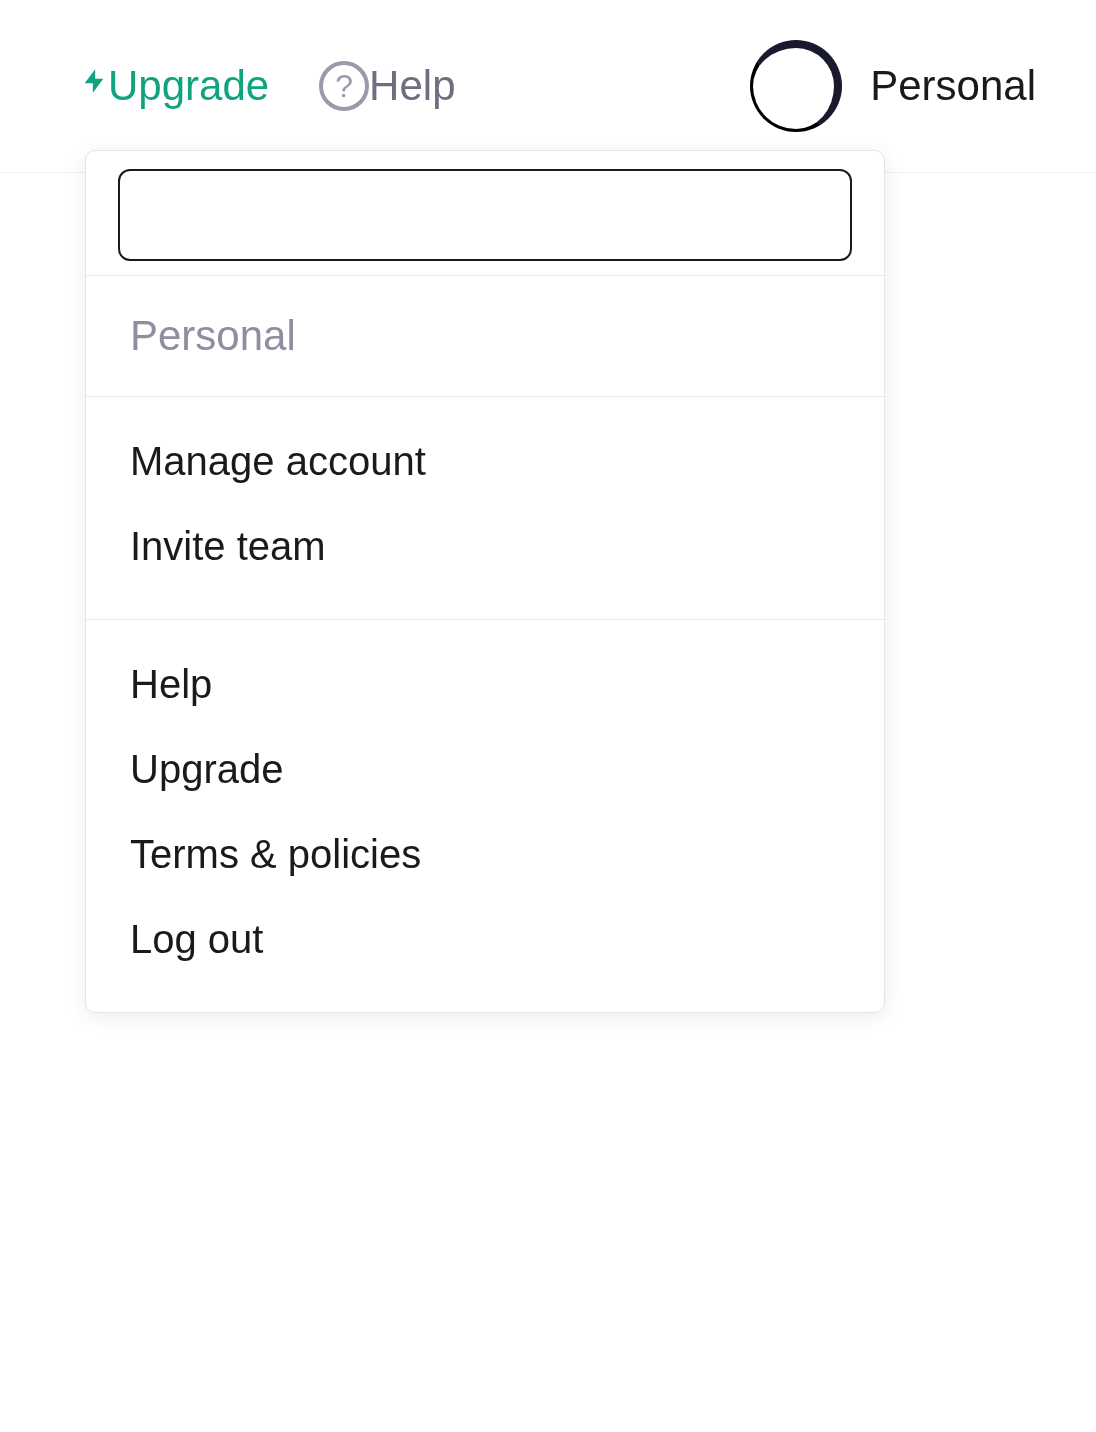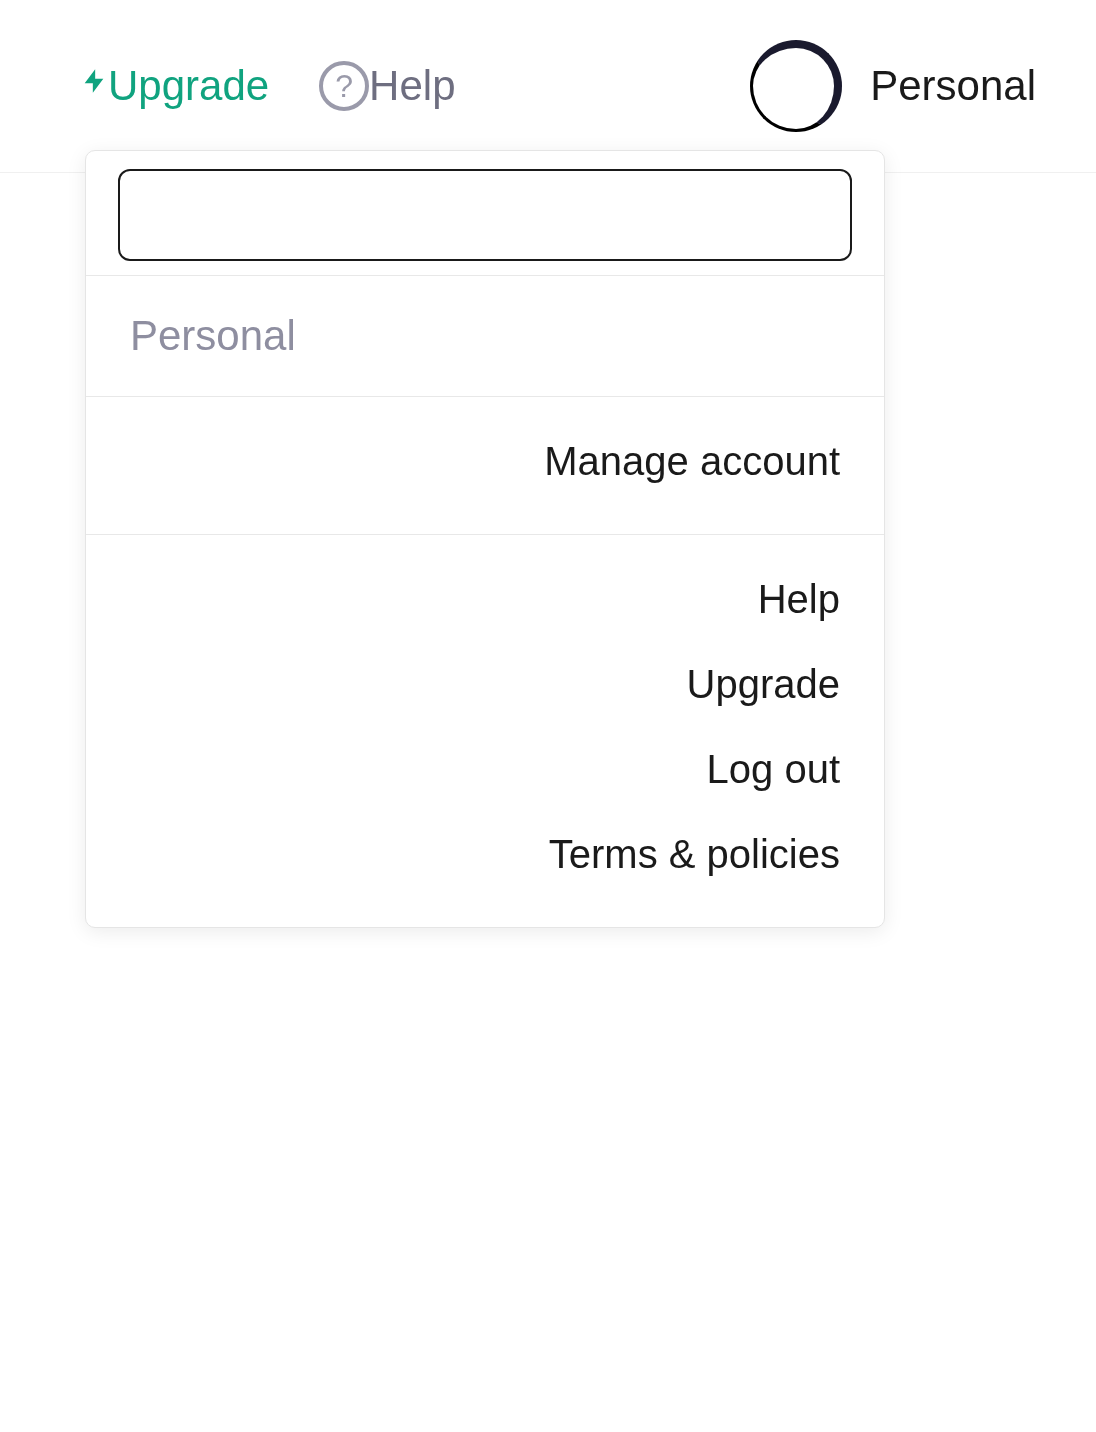--- a/index.html
+++ b/index.html
@@ -112,21 +112,20 @@
     }
     .dropdown-item {
       padding: 20px 44px;
       font-size: 40px;
       color: #1a1a1a;
       font-weight: 400;
       cursor: pointer;
     }
     .section-items {
       padding: 14px 0 22px 0;
-      text-align: right;
     }
   </style>
 </head>
 <body>
 
 <div class="topbar">
   <div class="topbar-item upgrade">
     <span>
       <svg class="lightning-icon" viewBox="0 0 24 24" fill="currentColor">
         <path d="M13 2 L4 14 L11 14 L11 22 L20 10 L13 10 Z"></path>
@@ -151,24 +150,25 @@
     <input class="dropdown-search" type="text" value="" style="">
   </div>
 
   <div class="dropdown-section">
     <div class="dropdown-header">Personal</div>
   </div>
 
   <div class="dropdown-section">
     <div class="section-items">
       <div class="dropdown-item">Manage account</div>
+      <div class="dropdown-item">Invite team</div>
     </div>
   </div>
 
   <div class="dropdown-section">
     <div class="section-items">
       <div class="dropdown-item">Help</div>
       <div class="dropdown-item">Upgrade</div>
+      <div class="dropdown-item">Terms &amp; policies</div>
       <div class="dropdown-item">Log out</div>
-      <div class="dropdown-item">Terms &amp; policies</div>
     </div>
   </div>
 </div>
 
 </body></html>

